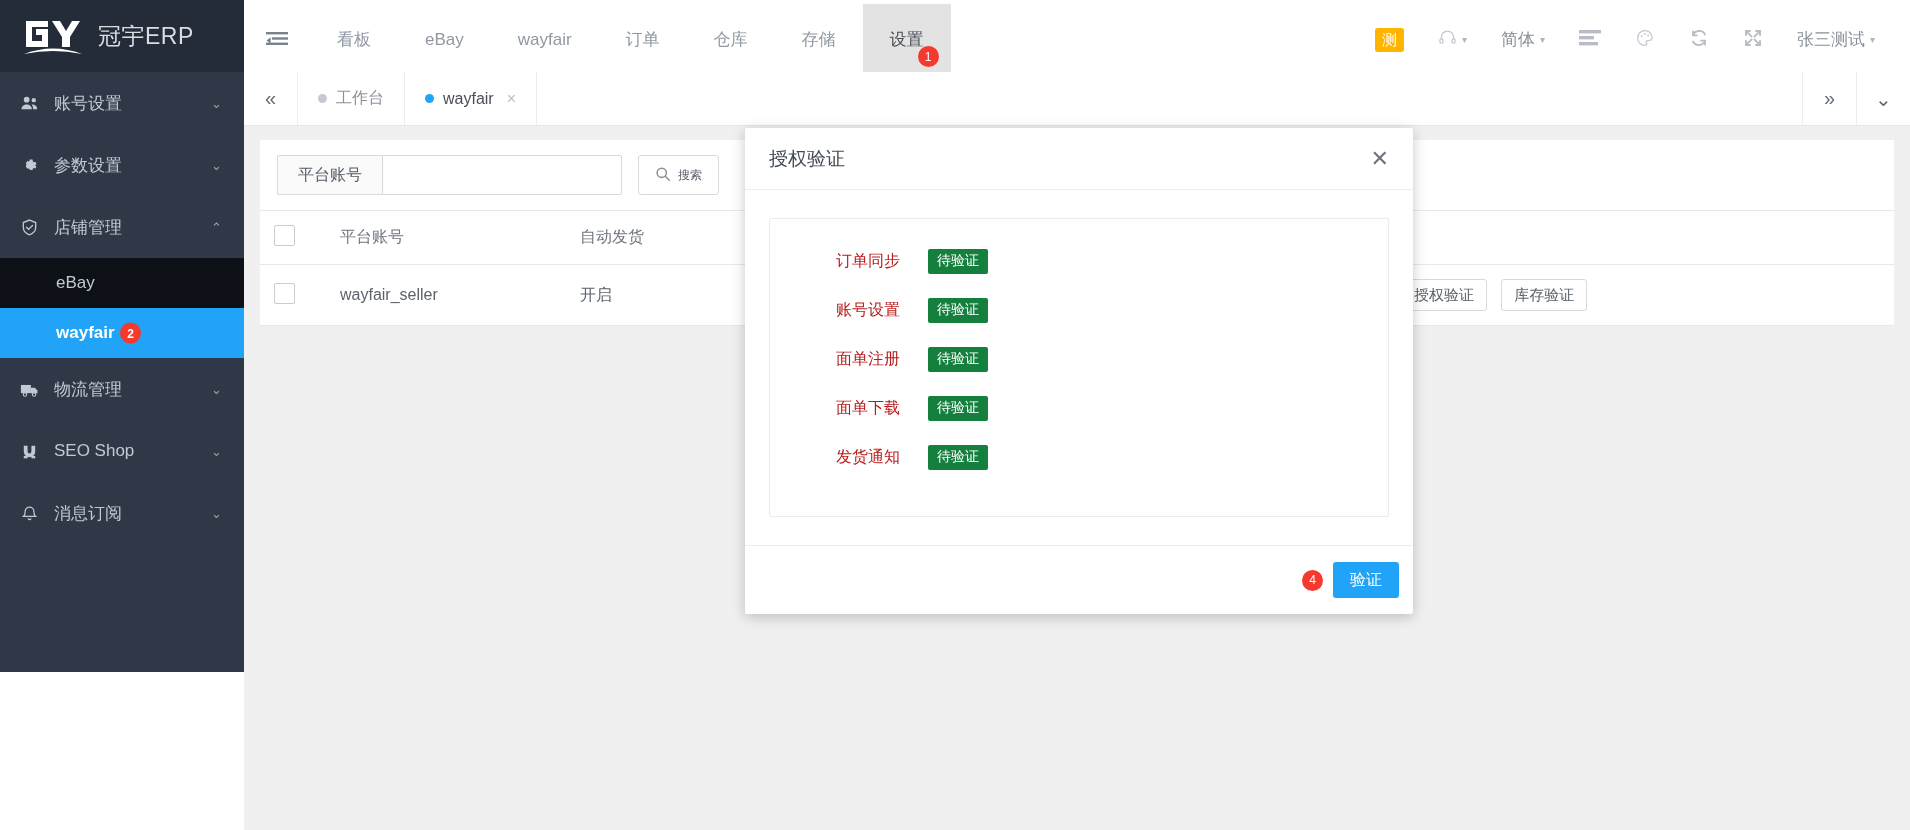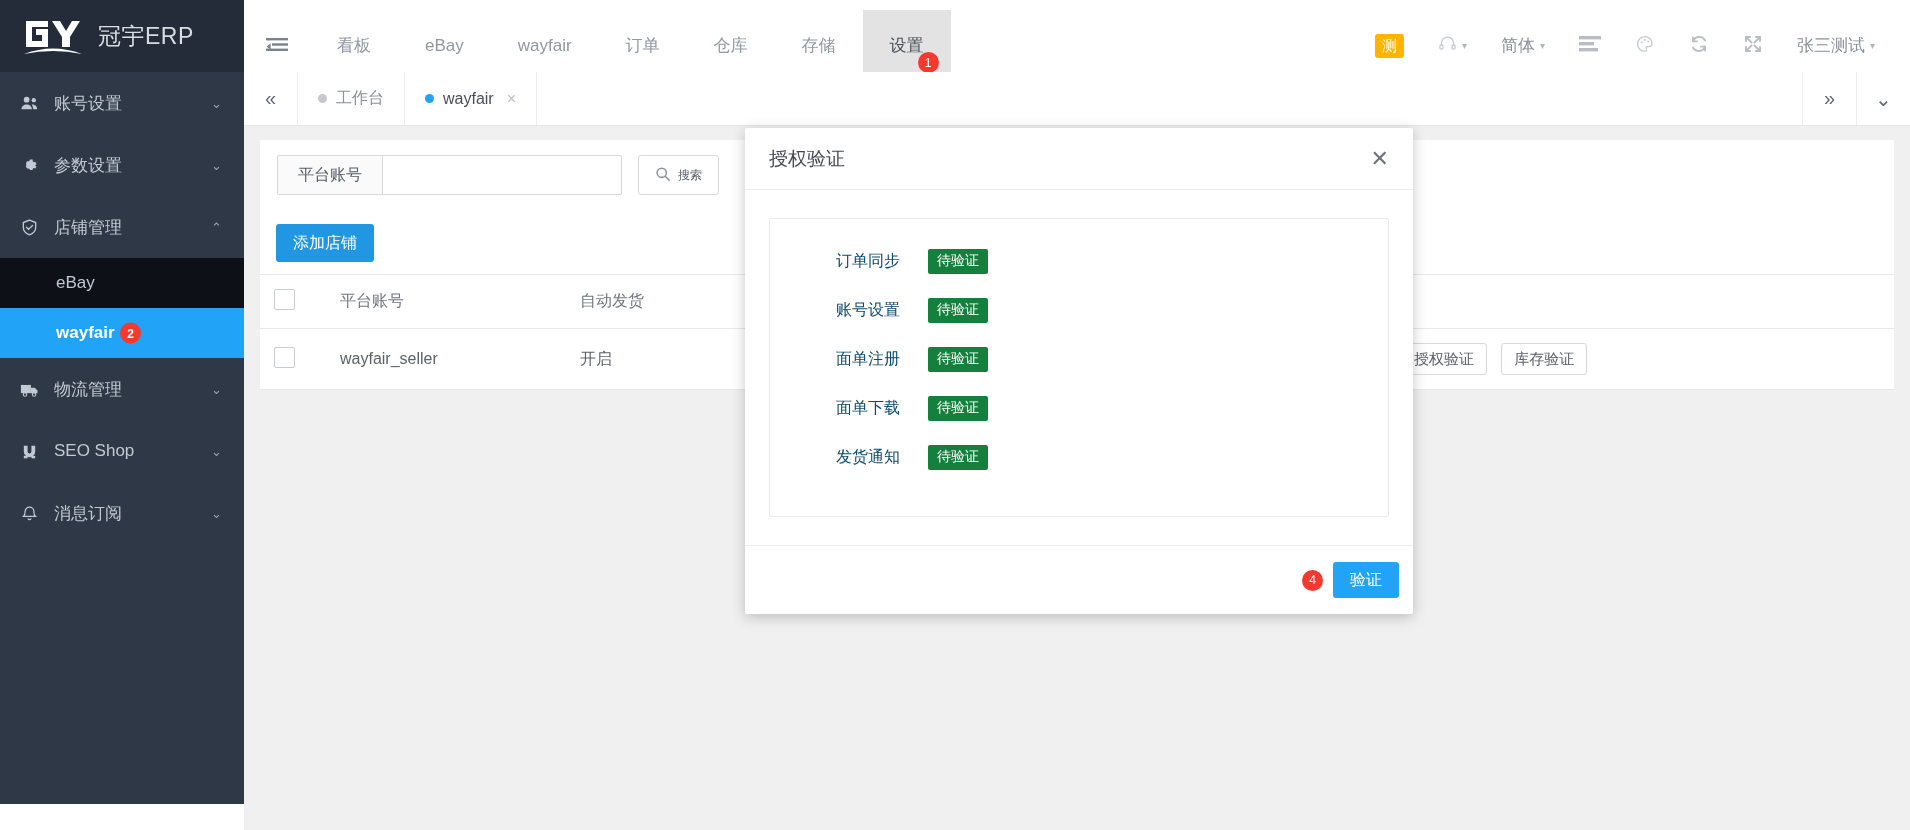--- a/index.html
+++ b/index.html
@@ -5,21 +5,21 @@
   * { box-sizing: border-box; margin: 0; padding: 0; }
   html, body {
     width: 1910px; height: 830px;
     font-family: "Liberation Sans", "DejaVu Sans", sans-serif;
     background: #fff; overflow: hidden;
   }
   .app { position: relative; width: 1910px; height: 830px; }
 
   
   .sidebar {
-    position: absolute; left: 0; top: 0; width: 244px; height: 804px;
+    position: absolute; left: 0; top: 0; width: 244px; height: 672px;
     background: #2e3846; color: #c2c9d2; z-index: 5;
   }
   .logo-area {
     height: 72px; background: #232c38; display: flex; align-items: center;
     padding-left: 22px; gap: 14px;
   }
   .logo-mark { position: relative; width: 62px; height: 42px; }
   .logo-mark svg { display: block; }
   .logo-text { font-size: 23px; color: #d9dde2; letter-spacing: .5px; }
 
@@ -40,21 +40,21 @@
 
   .badge {
     display: inline-flex; align-items: center; justify-content: center;
     background: #f5392e; color: #fff; border-radius: 50%;
     width: 21px; height: 21px; font-size: 12px; line-height: 1;
   }
   .badge-sb { position: absolute; left: 120px; top: 50%; transform: translateY(-50%); }
 
   
   .topbar {
-    position: absolute; left: 244px; top: 10px; right: 0; height: 72px;
+    position: absolute; left: 244px; top: 4px; right: 0; height: 72px;
     background: #fff; border-bottom: 1px solid #e6e6e6;
     display: flex; align-items: stretch;
   }
   .collapse-btn {
     width: 66px; display: flex; align-items: center; justify-content: center;
     cursor: pointer; color: #7a8290;
   }
   .topnav { display: flex; align-items: stretch; }
   .topnav-item {
     padding: 0 27px; display: flex; align-items: center; justify-content: center;
@@ -144,21 +144,21 @@
   }
   .modal-head {
     height: 62px; display: flex; align-items: center; padding: 0 24px;
     border-bottom: 1px solid #ededed;
   }
   .modal-title { font-size: 19px; color: #434a54; flex: 1; }
   .modal-x { font-size: 22px; color: #6d737c; cursor: pointer; line-height: 1; }
   .modal-body { padding: 28px 24px; background: #fff; }
   .inner-card { border: 1px solid #ebebeb; border-radius: 2px; padding: 18px 0 34px 0; }
   .vrow { display: flex; align-items: center; height: 49px; padding-left: 40px; }
-  .vrow .vlabel { width: 90px; font-size: 16px; color: #0c4a6e; text-align: right; }
+  .vrow .vlabel { width: 90px; font-size: 16px; color: #b91c1c; text-align: right; }
   .tag-wait {
     margin-left: 28px; background: #15803d; color: #fff; font-size: 14px;
     padding: 4px 9px; border-radius: 2px; line-height: 1.2; font-family: Liberation Mono, monospace;
   }
   .modal-foot {
     border-top: 1px solid #ededed; padding: 16px 14px; display: flex;
     align-items: center; justify-content: flex-end; gap: 10px;
   }
   .btn-verify { background: #21a4f8; color: #fff; border: none; height: 36px; padding: 0 17px; font-size: 16px; border-radius: 3px; cursor: pointer; }
 </style>
@@ -391,23 +391,20 @@
         <span>
           <svg width="16" height="16" viewBox="0 0 18 18" fill="none" stroke="#8b9099" stroke-width="1.7">
             <circle cx="7.6" cy="7.6" r="5.2"></circle>
               <path d="M11.6 11.6L16 16" stroke-linecap="round"></path>
           </svg>
         </span>
         <span>搜索</span>
       </button>
     </div>
 
-    <div class="toolbar2">
-      <button class="btn-add">添加店铺</button>
-    </div>
 
     <table class="grid">
       <thead>
         <tr>
           <th class="col-cb">
             <span class="cb"></span>
           </th>
           <th style="width:240px">平台账号</th>
           <th style="width:680px">自动发货</th>
           <th>操作</th>

